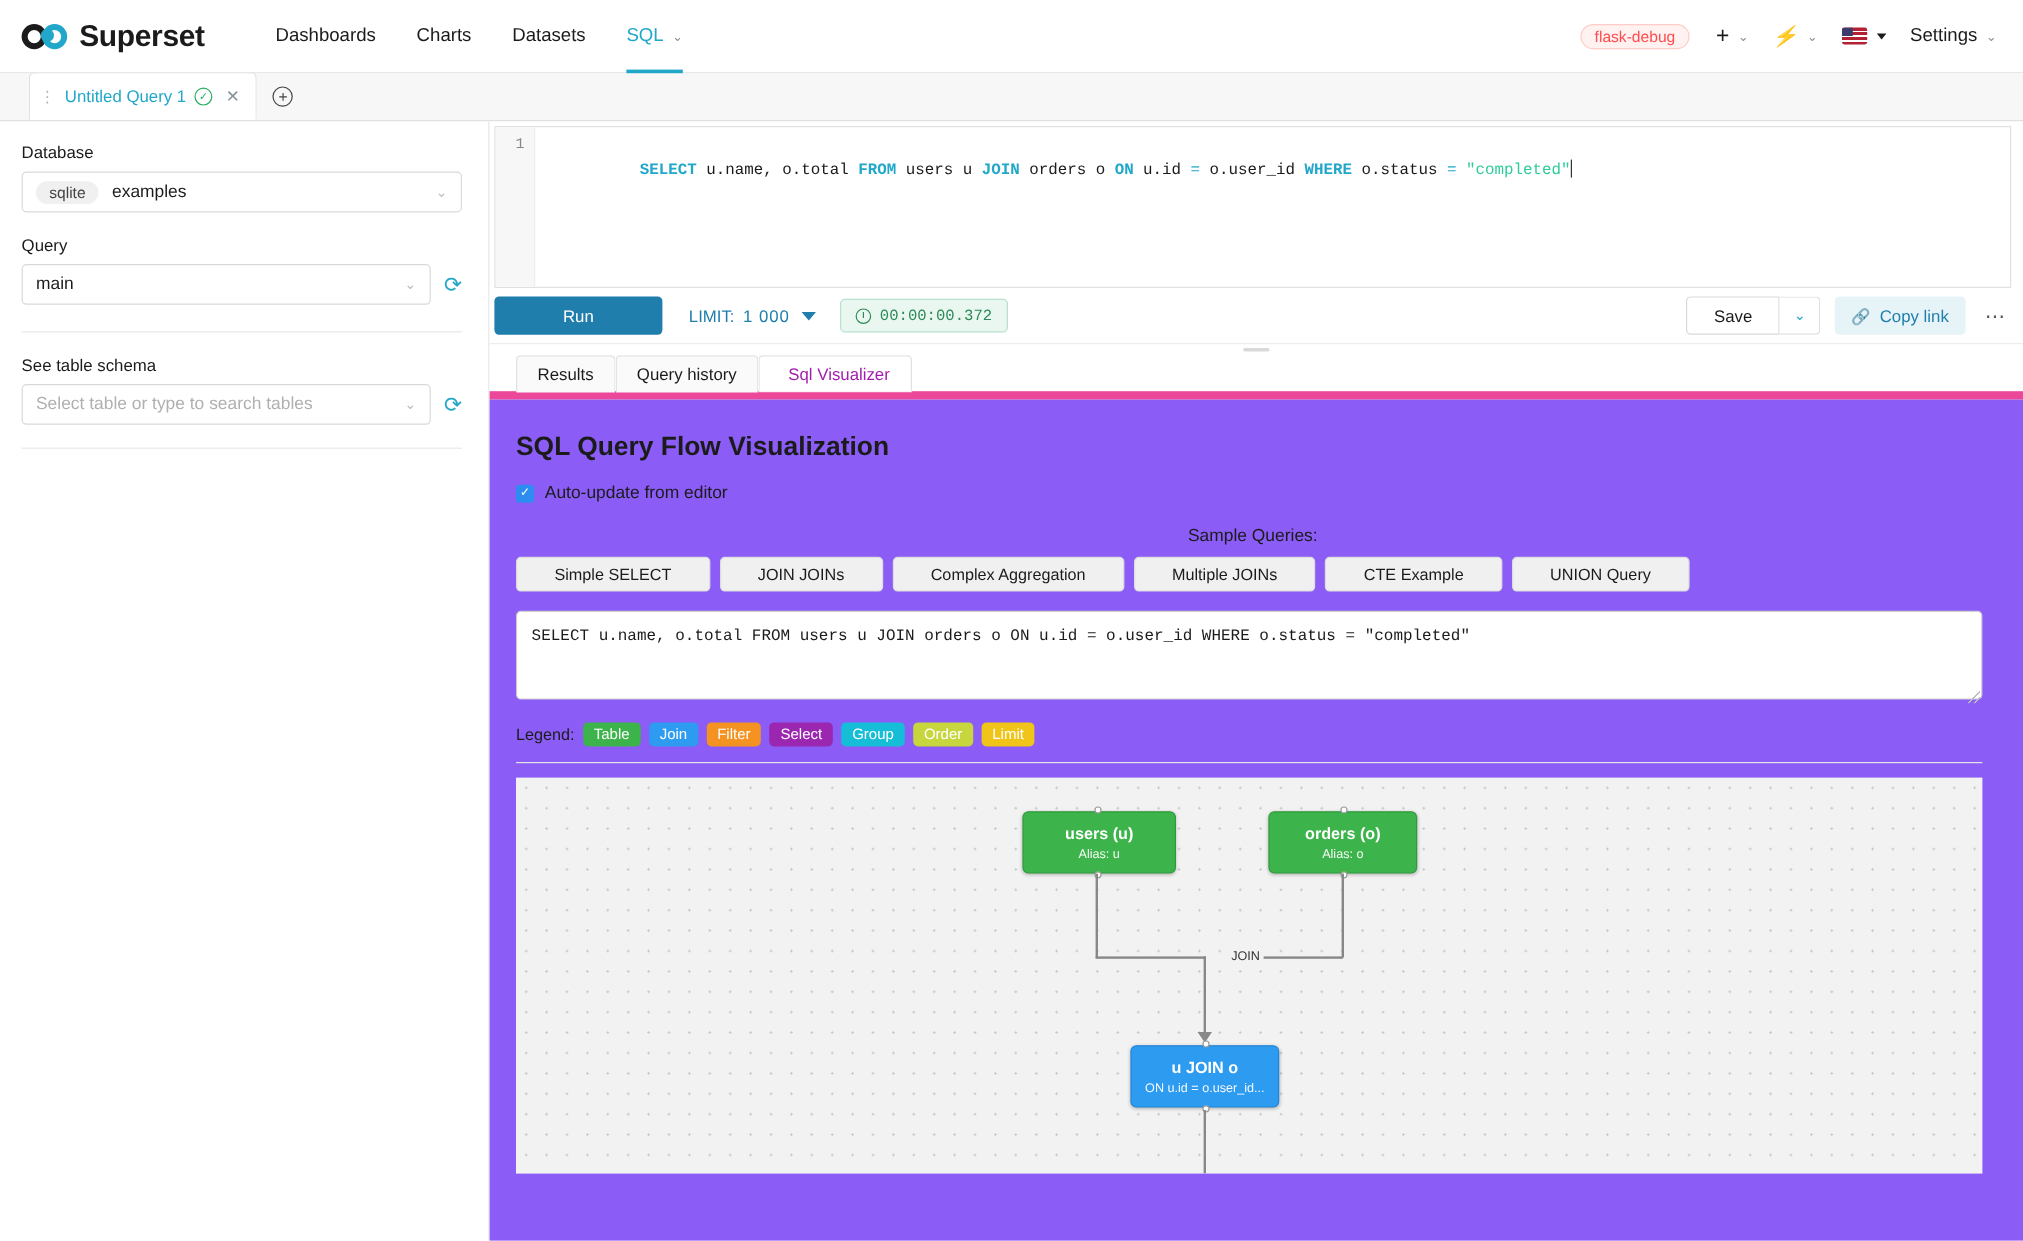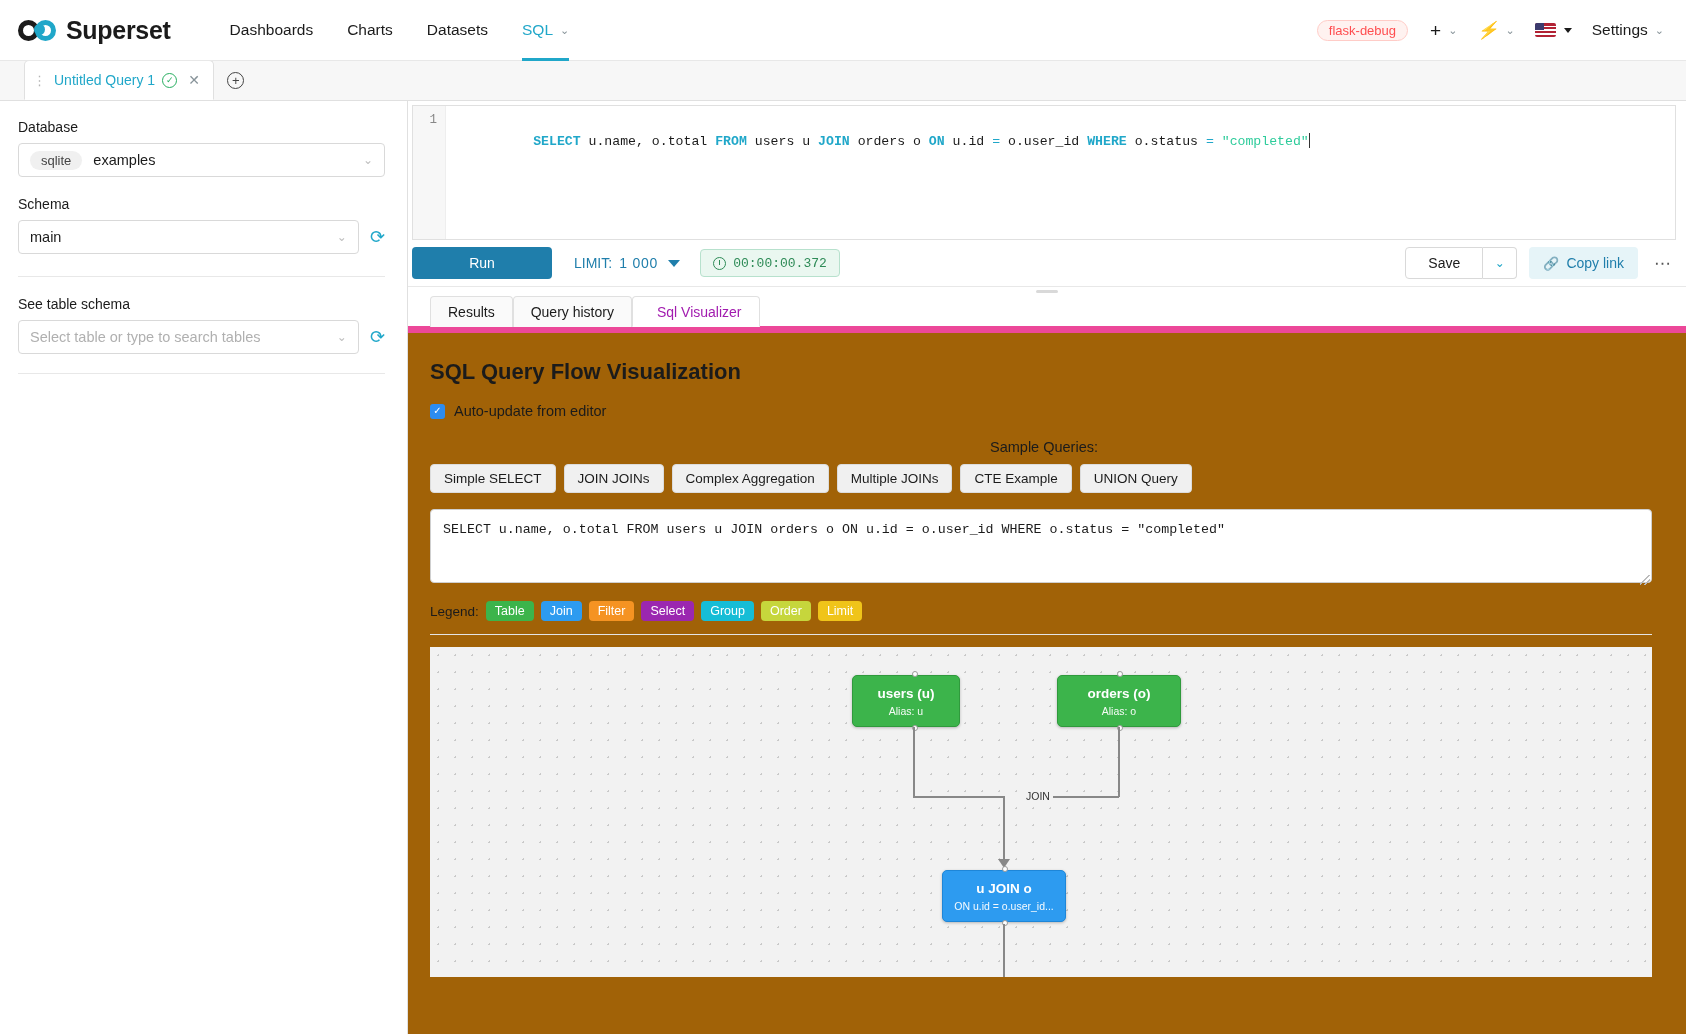--- a/index.html
+++ b/index.html
@@ -203,34 +203,34 @@
     border-bottom: 7px solid #ec4899; align-items: flex-end; height: 37px;
   }
   .restab {
     height: 31px; padding: 0 17px; background: #fafafa; border: 1px solid #e0e0e0;
     border-bottom: none; border-radius: 4px 4px 0 0; font-size: 14px; color: #1b1b1b;
     display: flex; align-items: center; cursor: pointer; position: relative; top: 1px;
   }
   .restab.active { background: #fff; color: #a21caf; border-bottom: 1px solid #fff; padding-left: 24px; }
 
   
-  .viz { flex: 1; overflow: hidden; padding: 0 0 0 0; background: #a16207; position: relative; }
+  .viz { flex: 1; overflow: hidden; padding: 0 0 0 0; background: #8b5cf6; position: relative; }
   .viz-inner { padding: 26px 28px 0 22px; }
   .viz-title { font-size: 22px; font-weight: bold; color: #1b1b1b; margin: 0 0 18px 0; }
   .autoupd { display: flex; align-items: center; gap: 9px; font-size: 14.5px; color: #1b1b1b; margin-bottom: 20px; }
   .cb {
     width: 15px; height: 15px; border-radius: 3px; background: #2d8cf0;
     display: inline-flex; align-items: center; justify-content: center;
     color: #fff; font-size: 10px; line-height: 1;
   }
   .samp-label { font-size: 14.5px; color: #1b1b1b; margin-bottom: 9px; text-align: center; }
   .samp-row { display: flex; gap: 8px; margin-bottom: 16px; flex-wrap: nowrap; }
   .samp-btn {
     background: #f0f0f0; border: 1px solid #dcdcdc; border-radius: 4px;
-    font-size: 13.5px; color: #1b1b1b; padding: 6px 13px; cursor: pointer; white-space: nowrap;
+    font-size: 13.5px; color: #1b1b1b; padding: 6px 31px; cursor: pointer; white-space: nowrap;
   }
   .sqlbox {
     width: 1222px; height: 74px; border: 1px solid #cfcfcf; border-radius: 4px;
     font-family: "Liberation Mono", monospace; font-size: 13.3px; color: #1b1b1b;
     padding: 10px 12px; resize: none; background: #fff; line-height: 1.5;
     position: relative;
   }
   .sqlbox-wrap { position: relative; width: 1222px; }
   .sqlbox-grip {
     position:absolute; right:2px; bottom:2px; width:10px; height:10px; pointer-events:none;
@@ -341,21 +341,21 @@
     <div class="sidebar">
       <div class="field-label">Database</div>
       <div class="select-box">
         <span class="db-pill">sqlite</span>
         <span>examples</span>
         <span class="chev">⌄</span>
       </div>
 
       <div class="sb-gap"></div>
 
-      <div class="field-label">Schema</div>
+      <div class="field-label">Query</div>
       <div class="row-refresh">
         <div class="select-box">
           <span>main</span>
           <span class="chev">⌄</span>
         </div>
         <span class="refresh-icon">⟳</span>
       </div>
 
       <div class="sb-divider"></div>
       <div style="height:19px;"></div>
@@ -456,21 +456,21 @@
             <span class="lg" style="background: rgb(155, 39, 176);">Select</span>
             <span class="lg" style="background: rgb(22, 189, 214);">Group</span>
             <span class="lg" style="background: rgb(198, 214, 60);">Order</span>
             <span class="lg" style="background: rgb(240, 196, 25);">Limit</span>
           </div>
 
           <div class="viz-hr"></div>
 
           <div class="canvas">
 
-            <div class="node table" style="left:422px;top:28px;width:108px;height:52px;">
+            <div class="node table" style="left:422px;top:28px;width:128px;height:52px;">
               <span class="port" style="left:59px;top:-5px;"></span>
               <span class="n-title">users (u)</span>
               <span class="n-sub">Alias: u</span>
               <span class="port" style="left:59px;bottom:-5px;"></span>
             </div>
 
             <div class="node table" style="left:627px;top:28px;width:124px;height:52px;">
               <span class="port" style="left:59px;top:-5px;"></span>
               <span class="n-title">orders (o)</span>
               <span class="n-sub">Alias: o</span>

